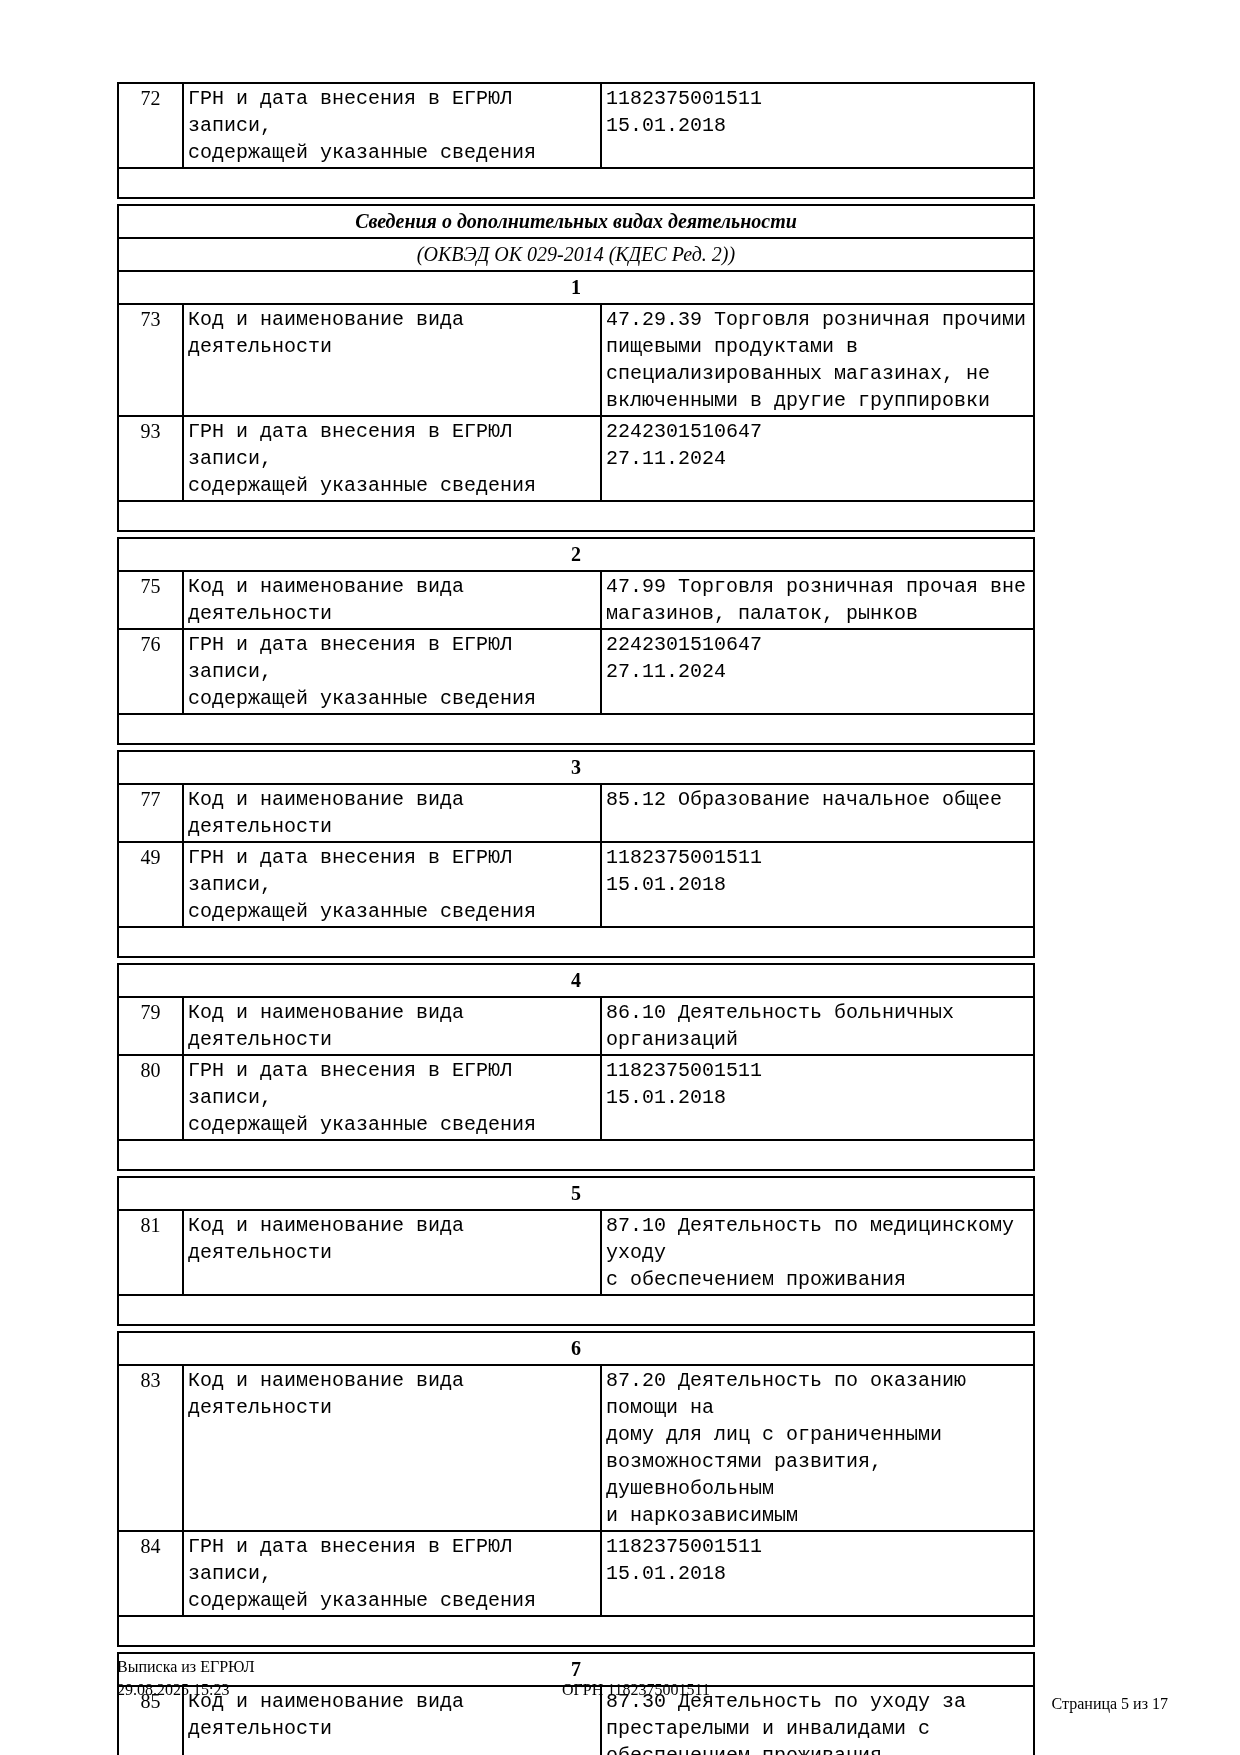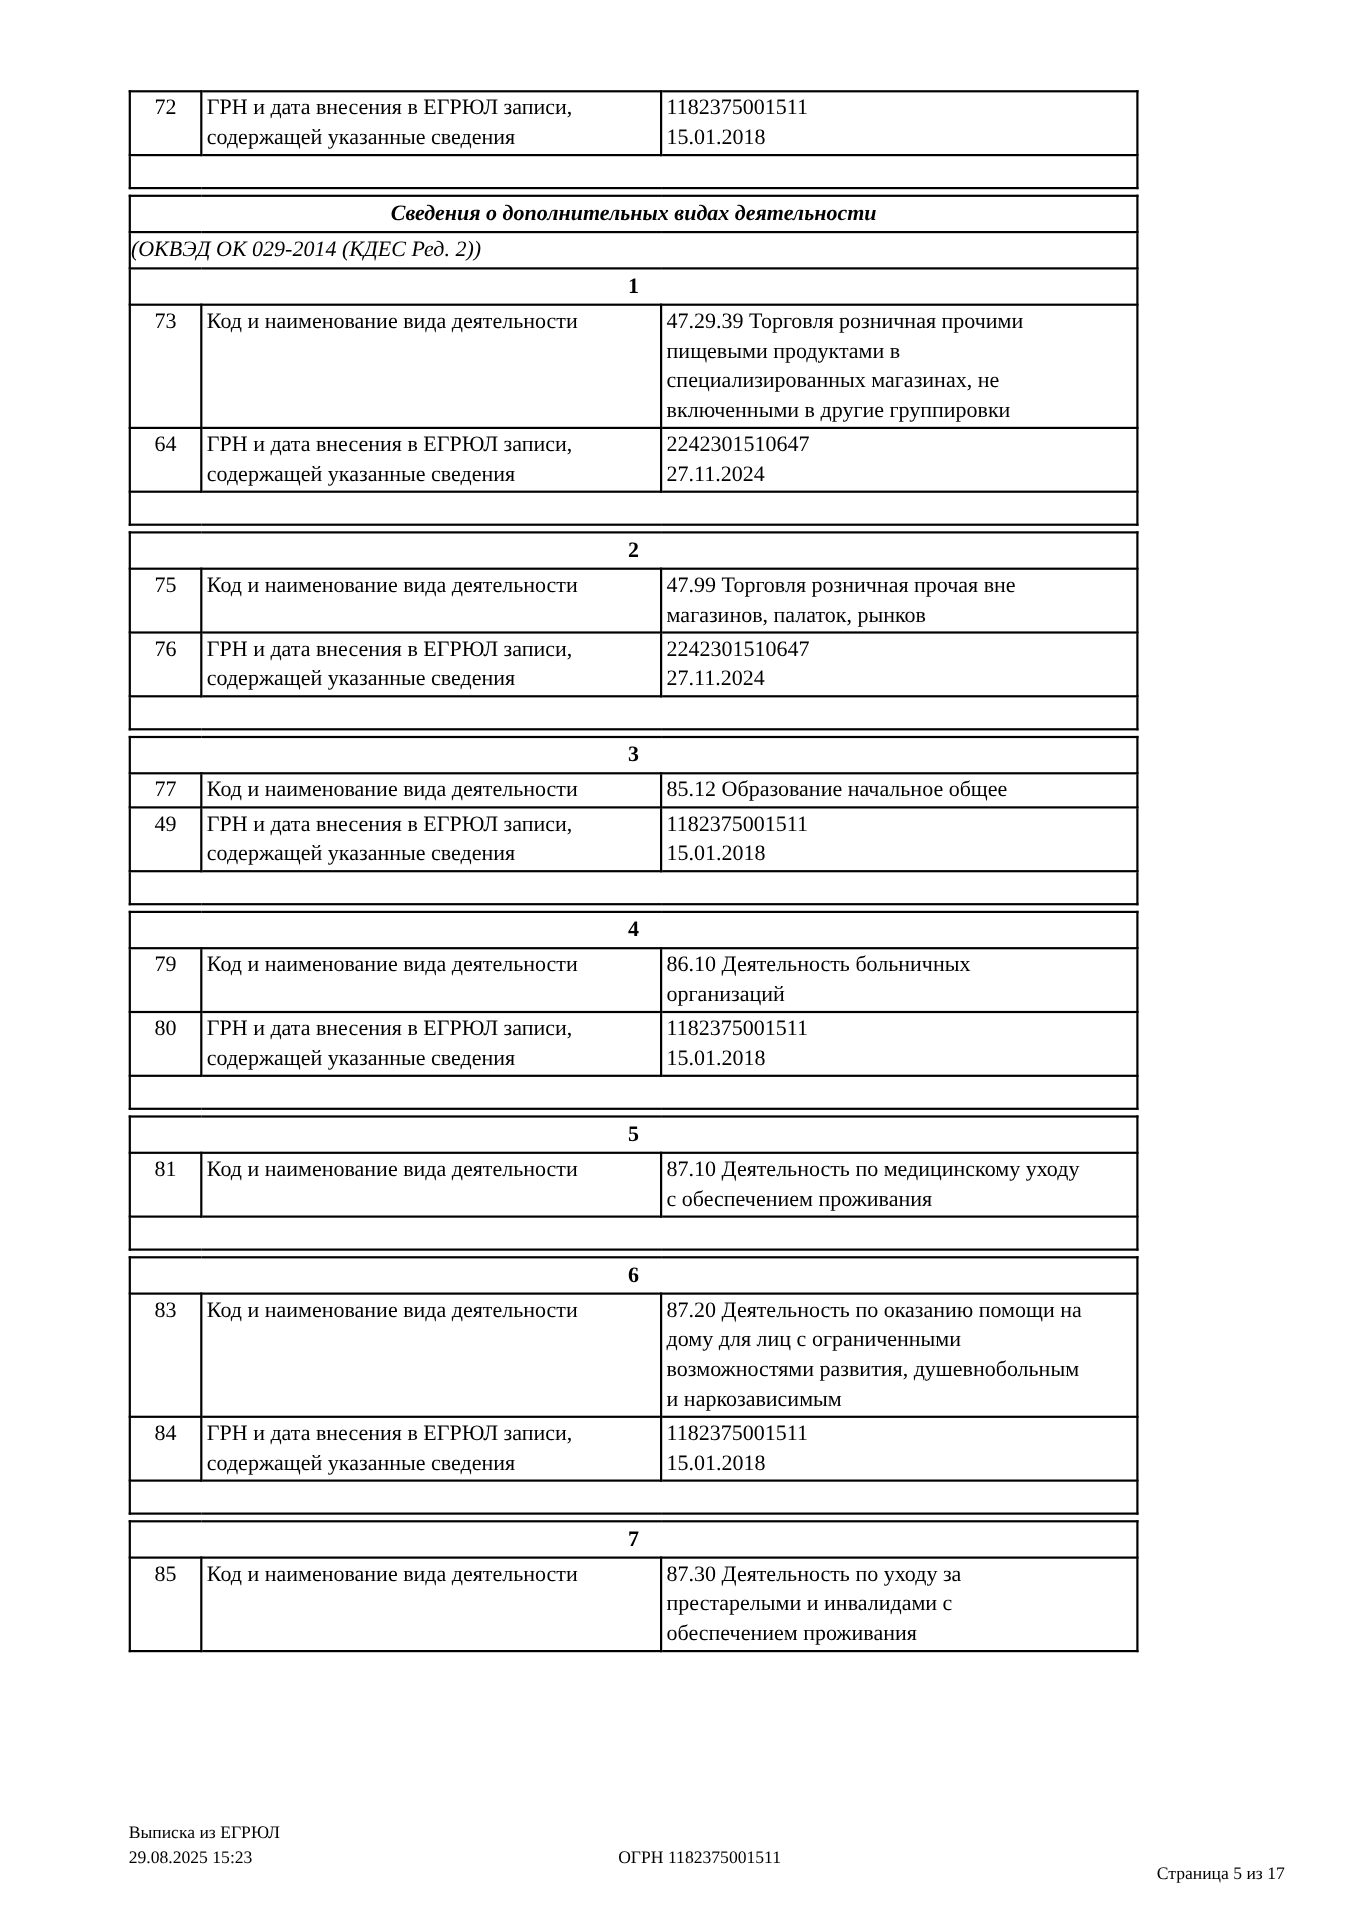--- a/index.html
+++ b/index.html
@@ -12,24 +12,24 @@
   table.blk{
     border-collapse:collapse;table-layout:fixed;width:916px;
     margin:0 0 5px 0;
   }
   table.blk td{
     border:2px solid #000;vertical-align:top;
     font-size:20px;line-height:27px;padding:1px 4px;
     overflow:hidden;
   }
   td.num{text-align:center;padding:1px 0;}
-  td.lbl,td.val{white-space:pre-line;}
+  td.lbl,td.val{white-space:pre-line;font-family:Liberation Mono, monospace;}
   tr.hdr td{text-align:center;font-weight:bold;padding:2px 0;}
   tr.title td{text-align:center;font-weight:bold;font-style:italic;padding:2px 0;margin-left:41px;}
-  tr.subtitle td{font-style:italic;padding:2px 0;}
+  tr.subtitle td{text-align:center;font-style:italic;padding:2px 0;}
   tr.spacer td{height:28px;padding:0;}
   .footer{position:absolute;left:0;top:1655px;width:1240px;font-size:16px;line-height:23px;}
   .footer-left{position:absolute;left:117px;top:0;}
   .footer-center{position:absolute;left:16px;top:23px;width:1240px;text-align:center;}
   .footer-right{position:absolute;right:72px;top:37px;}
 </style>
 </head>
 <body>
 
 <div class="sheet">
@@ -72,21 +72,21 @@
     </tr>
     <tr>
       <td class="num">73</td>
       <td class="lbl">Код и наименование вида деятельности</td>
       <td class="val">47.29.39 Торговля розничная прочими
 пищевыми продуктами в
 специализированных магазинах, не
 включенными в другие группировки</td>
     </tr>
     <tr>
-      <td class="num">64</td>
+      <td class="num">93</td>
       <td class="lbl">ГРН и дата внесения в ЕГРЮЛ записи,
 содержащей указанные сведения</td>
       <td class="val">2242301510647
 27.11.2024</td>
     </tr>
     <tr class="spacer">
           <td colspan="3"></td>
         </tr>
   </tbody>
     </table>

